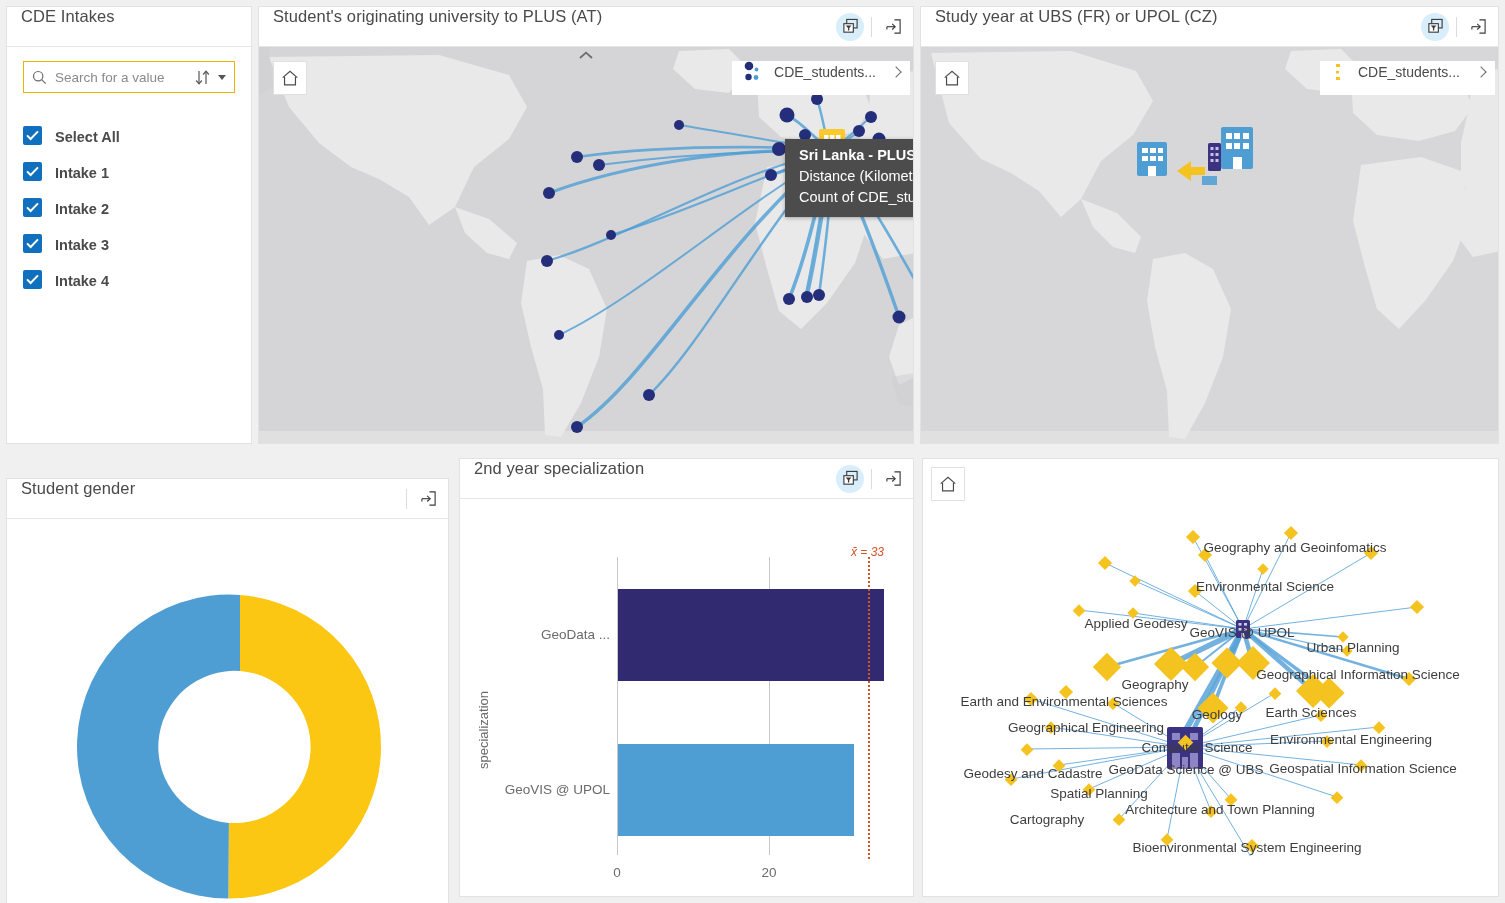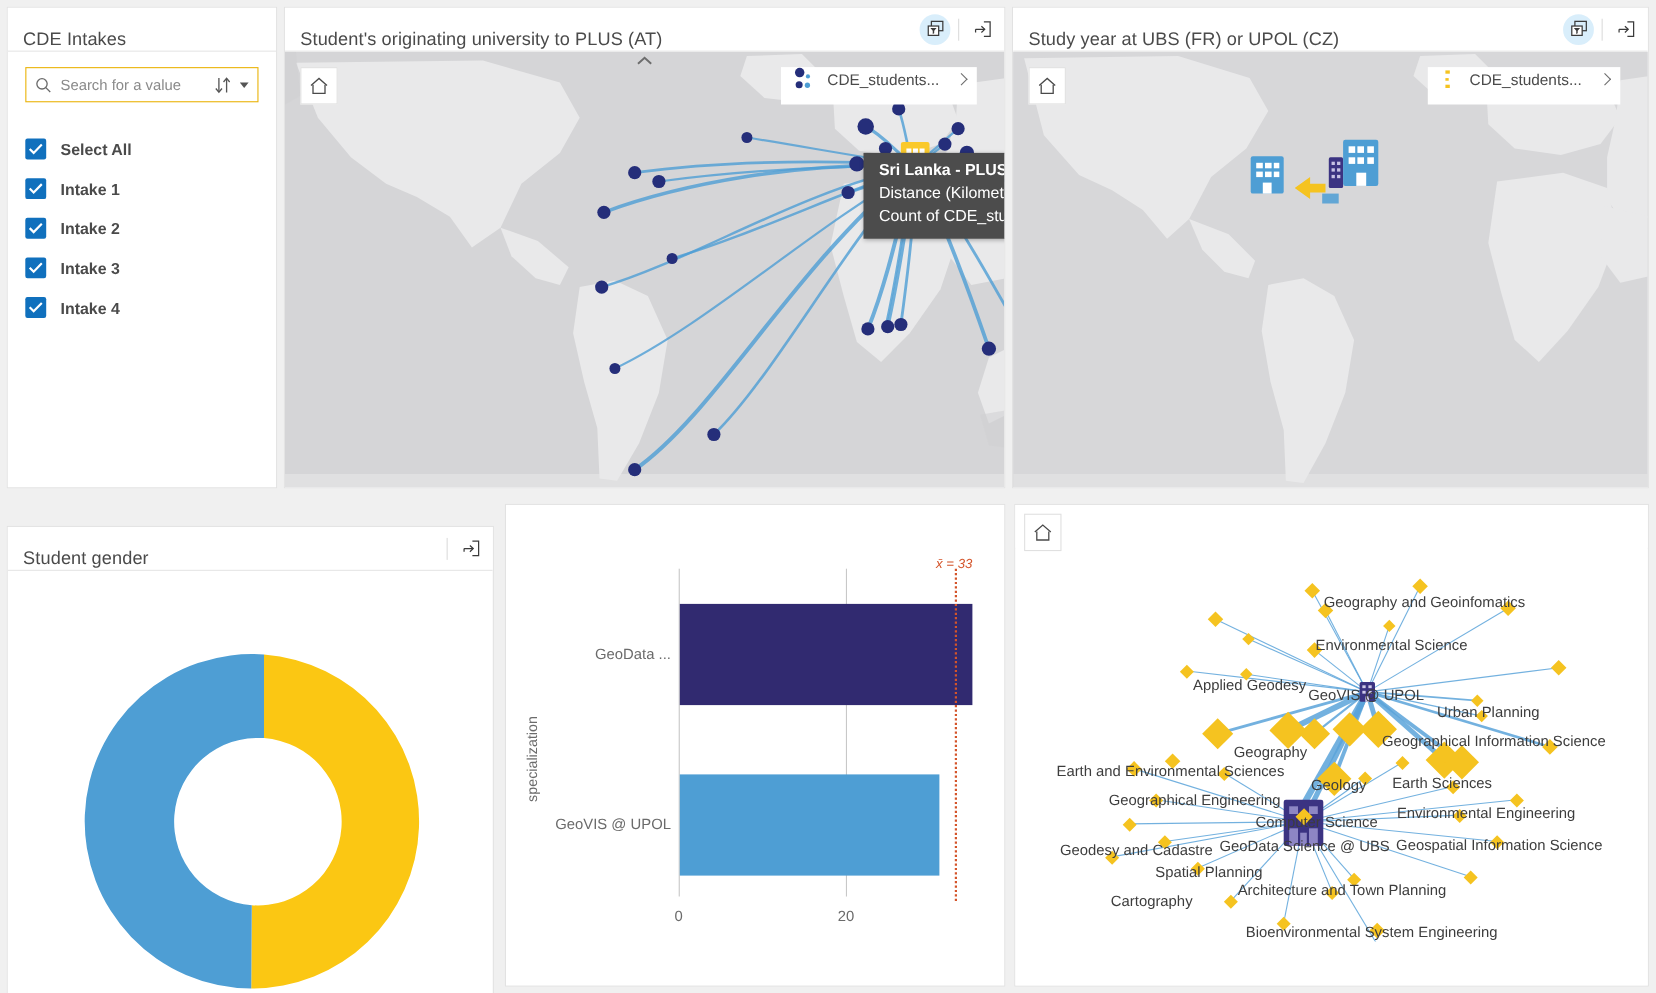--- a/index.html
+++ b/index.html
@@ -21,21 +21,21 @@
     border: 1px solid #e2e2e2;
     display: flex;
     flex-direction: column;
     overflow: hidden;
   }
   .panel-header {
     height: 40px;
     min-height: 40px;
     border-bottom: 1px solid #e6e6e6;
     display: flex;
-    align-items: flex-end;
+    align-items: flex-start;
     padding: 0 6px 0 14px;
     background: #fff;
   }
   .panel-title {
     font-size: 16.5px;
     color: #4a4a4a;
     font-weight: 400;
     white-space: nowrap;
     overflow: hidden;
     text-overflow: ellipsis;
@@ -132,21 +132,21 @@
     position: absolute;
     top: 0px; left: 50%;
     transform: translateX(-50%);
     width: 44px; height: 16px;
     display: flex; align-items: center; justify-content: center;
     cursor: pointer;
     z-index: 6;
   }
   .legend-chip {
     position: absolute;
-    right: 25px; top: 14px;
+    right: 3px; top: 14px;
     height: 34px;
     background: #ffffff;
     display: flex; align-items: center;
     padding: 0 10px 12px 12px;
     gap: 12px;
     cursor: pointer;
     z-index: 6;
     min-width: 175px;
     justify-content: center;
   }
@@ -599,20 +599,41 @@
       <svg width="443" height="397" viewBox="0 0 443 397" style="position:absolute;inset:0;">
 
         <path d="M 233 76 A 152 152 0 0 1 221.4 379.6 L 221.9 303.9 A 76 76 0 0 0 233 152 Z" fill="#fbc713"></path>
         <path d="M 221.4 379.6 A 152 152 0 1 1 233 76 L 233 152 A 76 76 0 1 0 221.9 303.9 Z" fill="#4e9ed4"></path>
       </svg>
 
     </div>
   </div>
 
   <div class="panel" style="left:459px; top:458px; width:455px; height:439px;">
+    <div class="panel-header">
+      <div class="panel-title">2nd year specialization</div>
+      <div class="header-actions">
+        <div class="hdr-btn active">
+          <svg width="17" height="17" viewBox="0 0 18 18">
+            <rect x="5" y="1.5" width="11" height="9" fill="none" stroke="#3b3b3b" stroke-width="1.2"></rect>
+            <rect x="2" y="6" width="10" height="9" fill="#fff" stroke="#3b3b3b" stroke-width="1.2"></rect>
+            <path d="M4 8 h6 l-2.3 2.6 v2.3 l-1.4 .7 v-3z" fill="#3b3b3b"></path>
+          </svg>
+        </div>
+        <div class="hdr-sep"></div>
+        <div class="hdr-btn">
+          <svg width="17" height="17" viewBox="0 0 18 18">
+            <path d="M10 2 h6 v14 h-6" fill="none" stroke="#3b3b3b" stroke-width="1.2"></path>
+            <path d="M2 9.2 h8.5" stroke="#3b3b3b" stroke-width="1.2" fill="none"></path>
+            <path d="M7.6 6.2 L10.8 9.2 L7.6 12.2" fill="none" stroke="#3b3b3b" stroke-width="1.2"></path>
+            <path d="M2 9.2 v3" stroke="#3b3b3b" stroke-width="1.2"></path>
+          </svg>
+        </div>
+      </div>
+    </div>
     <div class="panel-body">
 
       <div class="bar-grid-line" style="left:157px; top:58px; height:298px;"></div>
       <div class="bar-grid-line" style="left:309px; top:58px; height:298px;"></div>
 
       <div class="bar-rect" style="left:158px; top:90px; width:266px; height:92px; background:#312a70;"></div>
       <div class="bar-rect" style="left:158px; top:245px; width:236px; height:92px; background:#4e9ed4;"></div>
 
       <div class="bar-cat-label" style="left:20px; top:128px; width:130px;">GeoData ...</div>
       <div class="bar-cat-label" style="left:20px; top:283px; width:130px;">GeoVIS @ UPOL</div>

